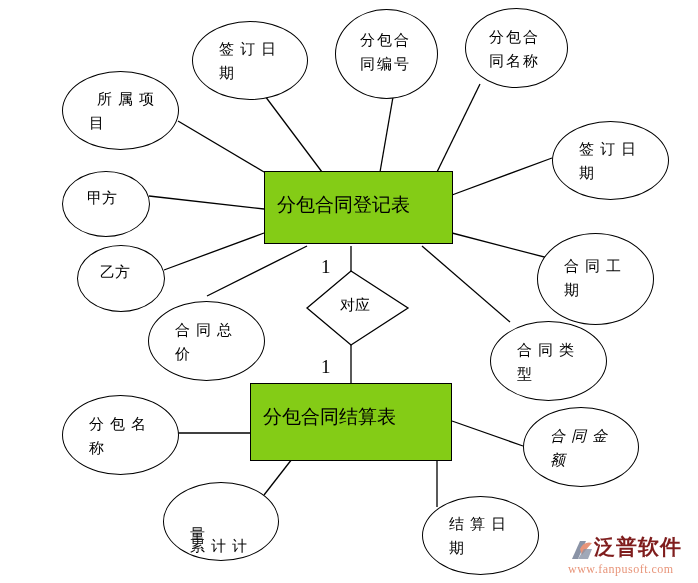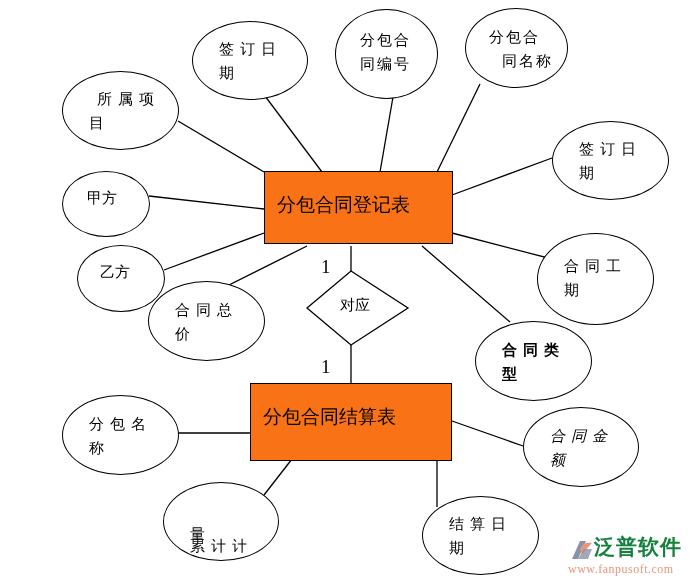--- a/index.html
+++ b/index.html
@@ -3,26 +3,26 @@
 <meta charset="utf-8">
 <style>
   html, body { margin: 0; padding: 0; background: #ffffff; }
   body { width: 698px; height: 583px; position: relative; overflow: hidden;
          font-family: "DejaVu Sans", "Liberation Sans", sans-serif; color: #000; }
   svg.lines { position: absolute; left: 0; top: 0; width: 698px; height: 583px; }
   .ellipse { position: absolute; border: 1.3px solid #000; border-radius: 50%;
              background: #fff; box-sizing: border-box; }
   .ellipse .txt { position: absolute; font-size: 15px; line-height: 24px;
                   letter-spacing: 6px; white-space: pre; }
-  .entity { position: absolute; border: 1.3px solid #000; background: #f97316; box-sizing: border-box; }
+  .entity { position: absolute; border: 1.3px solid #000; background: #84cc16; box-sizing: border-box; }
   .entity .txt { position: absolute; font-size: 19px; letter-spacing: 0px; white-space: nowrap; }
   .card { position: absolute; font-family: "Liberation Serif", "DejaVu Serif", serif; font-size: 19px; }
   .rel-label { position: absolute; font-size: 15px; }
   .logo { position: absolute; left: 566px; top: 533px; width: 128px; height: 46px; }
-  .logo .brand { position: absolute; left: 28px; top: 0px; font-size: 21px; color: #15803d; font-weight: bold; letter-spacing: 1px; }
+  .logo .brand { position: absolute; left: 28px; top: 0px; font-size: 21px; color: #7f1d1d; font-weight: bold; letter-spacing: 1px; }
   .logo .url { position: absolute; left: 2px; top: 29px; font-family: "Liberation Serif", serif; font-size: 12px; color: #e8957a; letter-spacing: 0.5px; }
 </style>
 </head>
 <body>
 
 <svg class="lines" viewBox="0 0 698 583">
   <g stroke="#000" stroke-width="1.3" fill="none">
 
     <line x1="178" y1="121" x2="264" y2="172"></line>
     <line x1="265" y1="96" x2="322" y2="172"></line>
@@ -65,41 +65,41 @@
 <div class="ellipse" style="left:192px; top:21px; width:116px; height:79px;">
   <span class="txt" style="left:26px; top:15px;">签订日</span>
   <span class="txt" style="left:26px; top:39px;">期</span>
 </div>
 <div class="ellipse" style="left:335px; top:9px; width:103px; height:90px;">
   <span class="txt" style="left:24px; top:18px; letter-spacing:2px;">分包合</span>
   <span class="txt" style="left:24px; top:42px; letter-spacing:2px;">同编号</span>
 </div>
 <div class="ellipse" style="left:465px; top:8px; width:103px; height:80px;">
   <span class="txt" style="left:23px; top:16px; letter-spacing:2px;">分包合</span>
-  <span class="txt" style="left:23px; top:40px; letter-spacing:2px;margin-left:13px;">同名称</span>
+  <span class="txt" style="left:23px; top:40px; letter-spacing:2px;">同名称</span>
 </div>
 <div class="ellipse" style="left:552px; top:121px; width:117px; height:79px;">
   <span class="txt" style="left:26px; top:15px;">签订日</span>
   <span class="txt" style="left:26px; top:39px;">期</span>
 </div>
 <div class="ellipse" style="left:62px; top:171px; width:88px; height:66px;">
   <span class="txt" style="left:24px; top:14px; letter-spacing:0px;">甲方</span>
 </div>
 <div class="ellipse" style="left:77px; top:245px; width:88px; height:67px;text-decoration:underline;">
   <span class="txt" style="left:22px; top:14px; letter-spacing:0px;">乙方</span>
 </div>
-<div class="ellipse" style="left:148px; top:281px; width:117px; height:80px;">
+<div class="ellipse" style="left:148px; top:301px; width:117px; height:80px;">
   <span class="txt" style="left:26px; top:16px;">合同总</span>
   <span class="txt" style="left:26px; top:40px;">价</span>
 </div>
 <div class="ellipse" style="left:537px; top:233px; width:117px; height:92px;">
   <span class="txt" style="left:26px; top:20px;">合同工</span>
   <span class="txt" style="left:26px; top:44px;">期</span>
 </div>
-<div class="ellipse" style="left:475px; top:321px; width:117px; height:80px;font-weight:bold;">
+<div class="ellipse" style="left:490px; top:321px; width:117px; height:80px;">
   <span class="txt" style="left:26px; top:16px;">合同类</span>
   <span class="txt" style="left:26px; top:40px;">型</span>
 </div>
 
 <div class="ellipse" style="left:62px; top:395px; width:117px; height:80px;text-decoration:underline;">
   <span class="txt" style="left:26px; top:16px;">分包名</span>
   <span class="txt" style="left:26px; top:40px;">称</span>
 </div>
 <div class="ellipse" style="left:163px; top:482px; width:116px; height:79px;">
   <span class="txt" style="left:26px; top:15px;margin-top:36px;">累计计</span>

